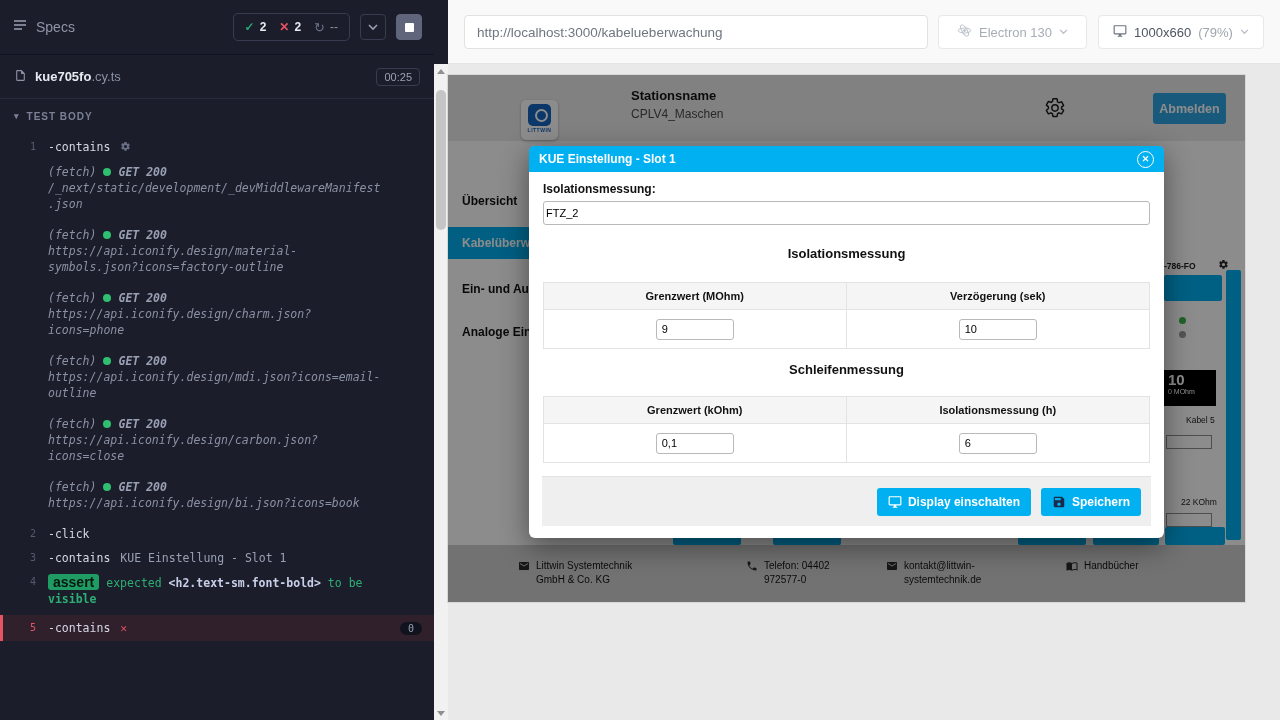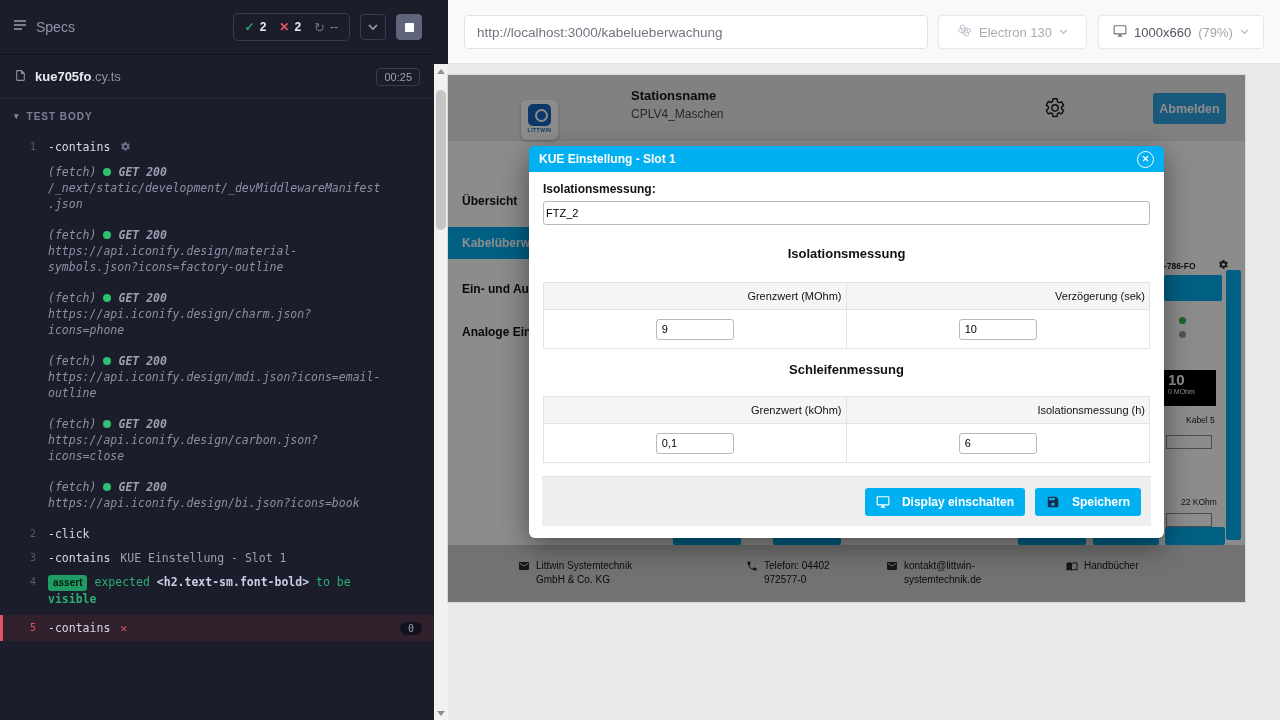--- a/index.html
+++ b/index.html
@@ -42,21 +42,21 @@
              font-size:10px; line-height:16px; }
   .cmd-content { width:334px; font-size:11.5px; line-height:16px; color:#d5d9e6;
                  overflow-wrap:break-word; word-break:break-word; }
   .cmd-gear { color:#6a7087; margin-left:10px; vertical-align:-1px; }
   .fetch { margin-bottom:15px; }
   .fetch .cmd-content { color:#8b91a5; font-style:italic; }
   .fetch-line1 { display:flex; align-items:center; gap:7px; }
   .dot { width:8px; height:8px; border-radius:50%; background:#2fbf71; flex:none; }
   .fetch-status { color:#9ba1b5; font-weight:bold; }
   .arg { color:#9aa0b4; margin-left:10px; }
-  .assert-badge { display:inline-block; background:#1f9c64; color:#06180f; font-size:10px;
+  .assert-badge { display:inline-block; background:#1f9c64; color:#06180f; font-size:14px;
                   font-weight:bold; border-radius:3px; padding:0 5px; margin-right:7px;
                   font-family:"Liberation Sans",sans-serif; }
   .green { color:#2cae74; }
   .el-tag { color:#c9cfe8; font-weight:bold; }
   .bold-green { color:#2cae74; font-weight:bold; }
   .cmd-failed { background:#30202b; border-left:3px solid #e45464; padding:5px 0;
                 margin-bottom:0; position:relative; }
   .cmd-failed .cmd-num { color:#e45464; flex-basis:45px; }
   .fail-x { color:#e45464; font-weight:bold; margin-left:10px; }
   .count-badge { position:absolute; right:12px; top:7px; background:#10121d; color:#9aa0b4;
@@ -136,30 +136,30 @@
   .modal-close { margin-left:auto; width:17px; height:17px; border:1.5px solid #fff; border-radius:50%;
                  color:#fff; font-size:9px; display:flex; align-items:center; justify-content:center;
                  background:transparent; }
   .m-label { position:absolute; left:14px; top:36px; font-size:12px; font-weight:bold; color:#111; }
   .m-input { position:absolute; left:14px; top:55px; width:607px; height:24px; border:1px solid #b9b9b9;
              border-radius:3px; font-size:11px; padding:0 2px; font-family:"Liberation Sans",sans-serif; }
   .m-h2 { position:absolute; width:635px; text-align:center; font-size:13px; font-weight:bold; color:#111; }
   .tbl { position:absolute; left:14px; width:607px; border:1px solid #e3e3e3; }
   .tbl-row { display:grid; grid-template-columns:1fr 1fr; }
   .tbl-head { background:#f5f5f5; border-bottom:1px solid #e3e3e3; }
-  .tbl-head div { padding:7px 4px; text-align:right; font-size:11px; font-weight:normal; color:#111; }
+  .tbl-head div { padding:7px 4px; text-align:center; font-size:11px; font-weight:bold; color:#111; }
   .tbl-head div:first-child, .tbl-body div:first-child { border-right:1px solid #e3e3e3; }
   .tbl-body div { height:38px; display:flex; align-items:center; justify-content:center; }
   .cell-input { width:78px; height:21px; border:1px solid #b9b9b9; border-radius:3px; font-size:11px;
                 padding:0 5px; font-family:"Liberation Sans",sans-serif; }
   .modal-footer { position:absolute; left:13px; top:330px; width:609px; height:50px; background:#efefef;
                   border-top:1px solid #e2e2e2; display:flex; align-items:center; justify-content:flex-end;
                   gap:10px; padding-right:10px; }
   .cy-btn { height:28px; background:#00b0f0; border:none; border-radius:3px; color:#fff; font-size:12px;
-            font-weight:bold; display:flex; align-items:center; gap:12px; padding:0 11px;
+            font-weight:bold; display:flex; align-items:center; gap:6px; padding:0 11px;
             font-family:"Liberation Sans",sans-serif; }
   .cy-btn svg { flex:none; }
 </style>
 </head>
 <body>
 
 <div class="reporter">
   <div class="rep-header">
     <span>
       <svg width="16" height="16" viewBox="0 0 16 16">

